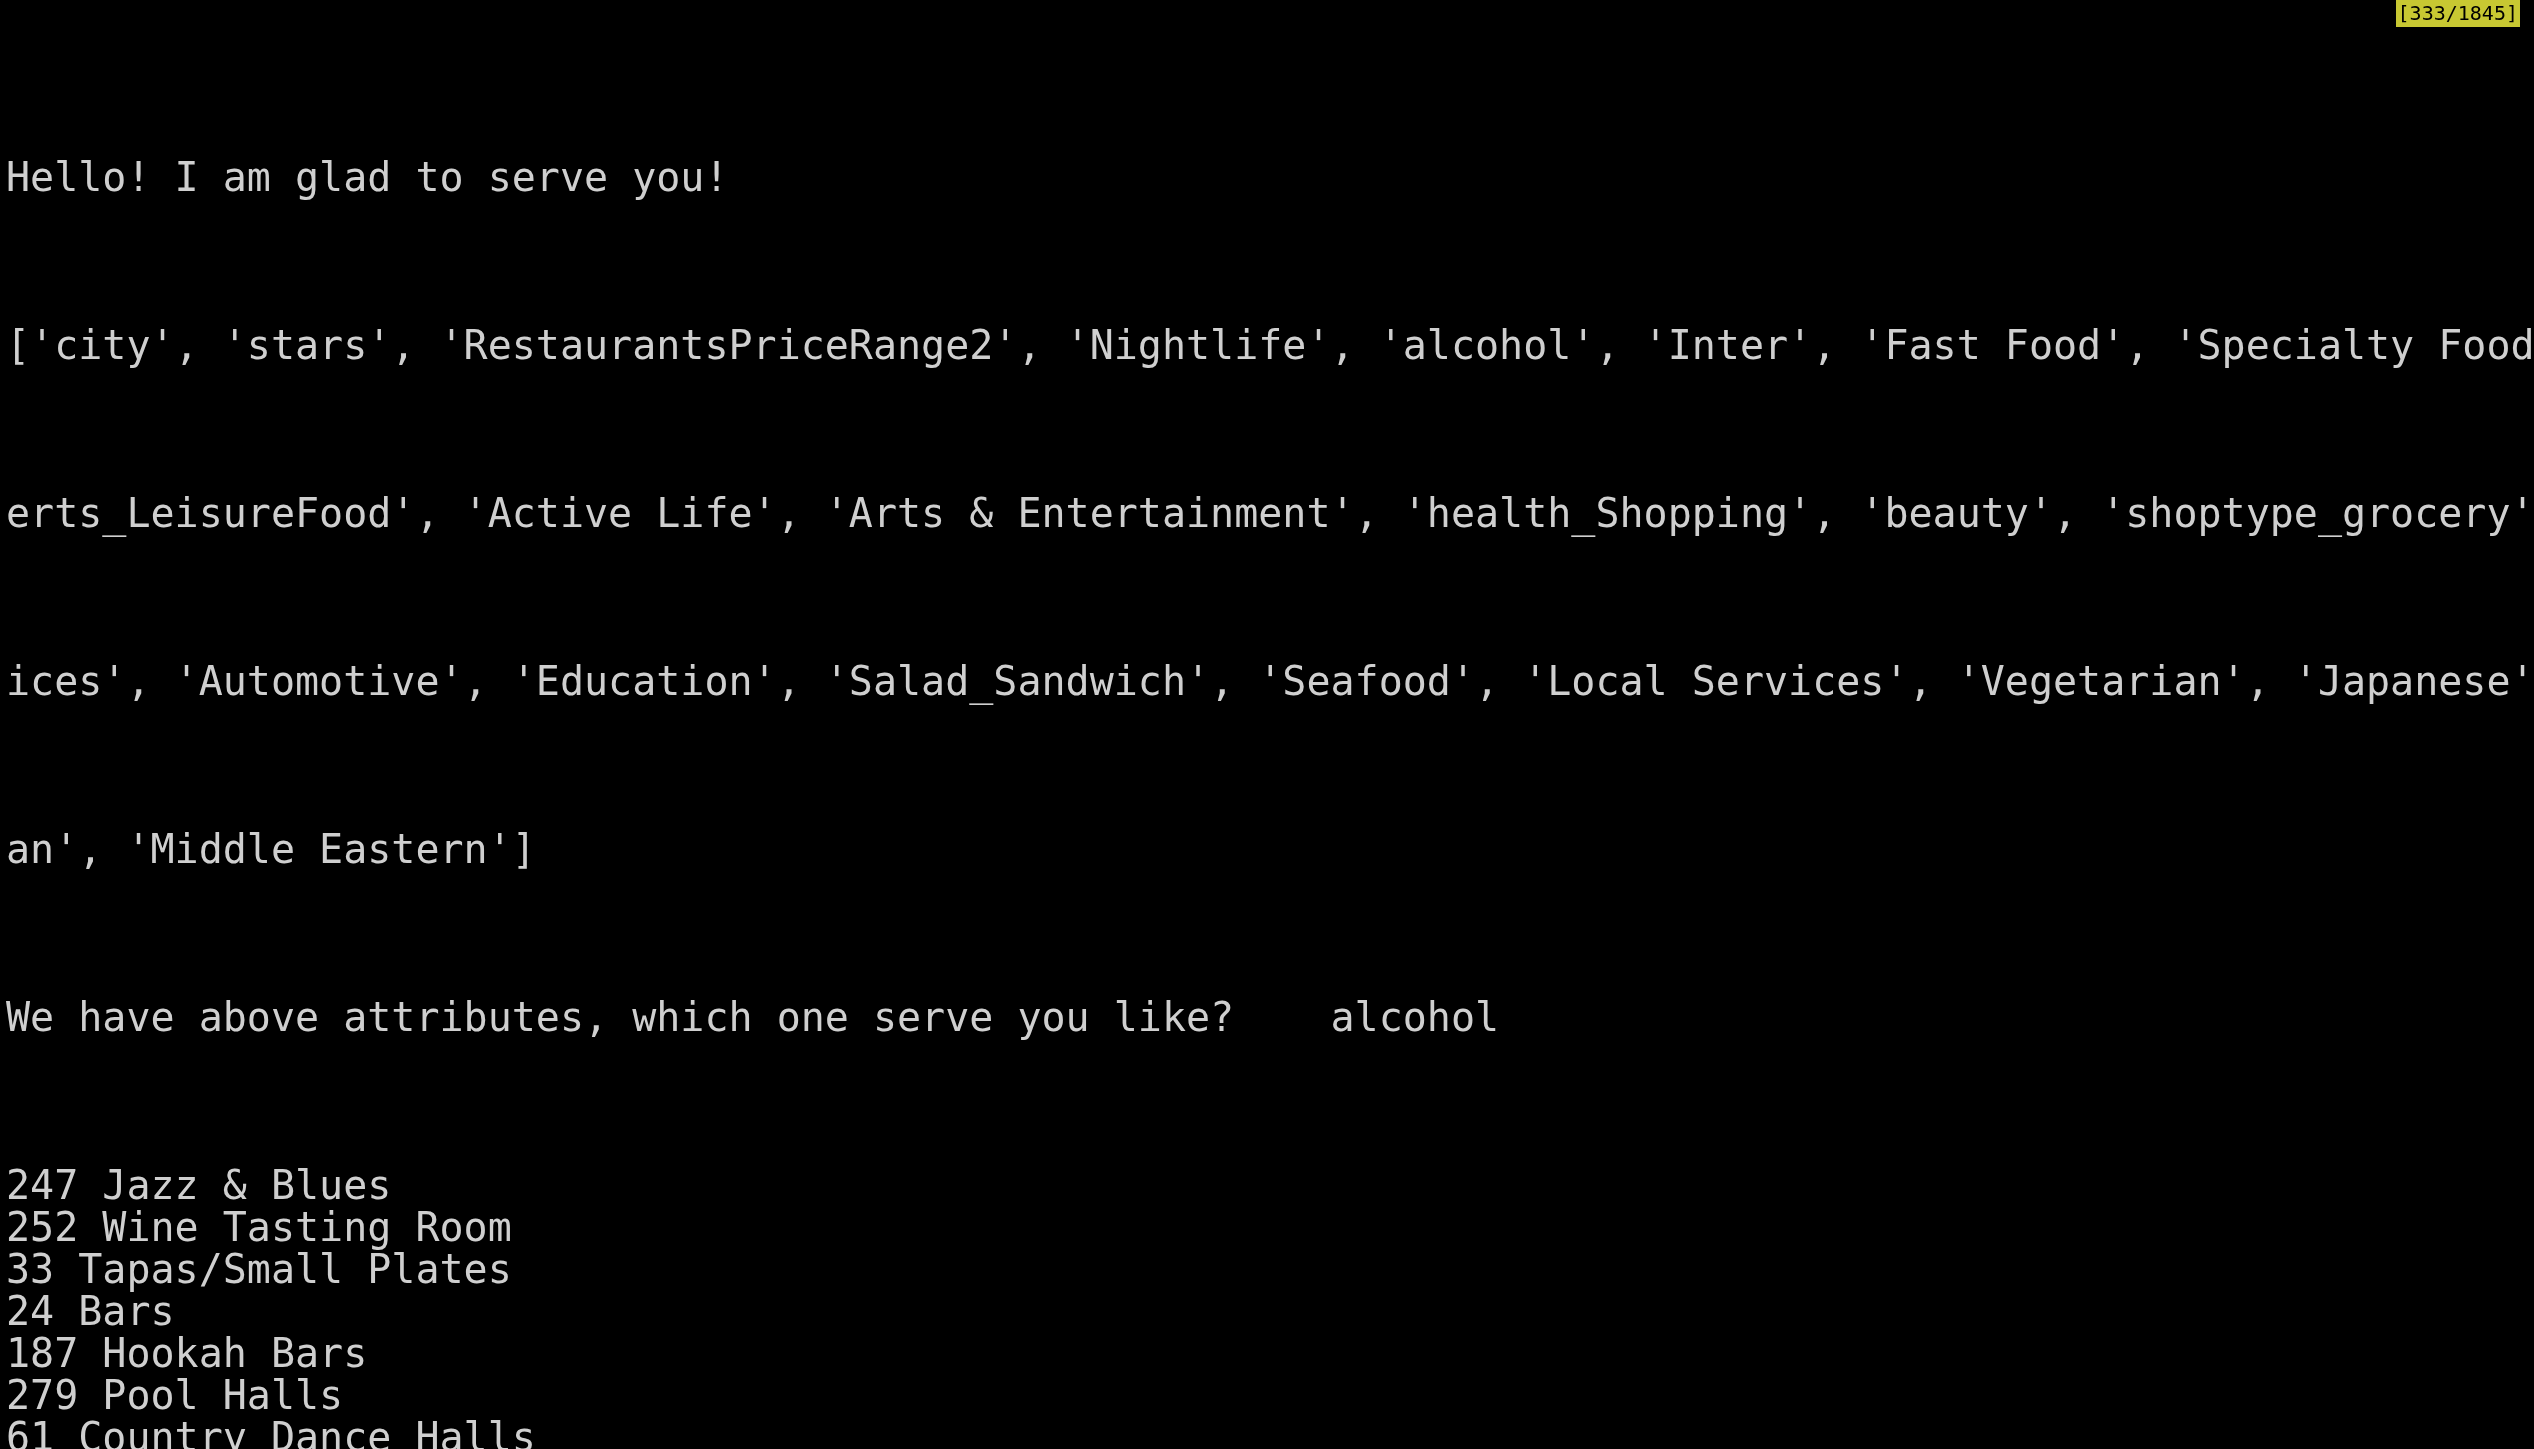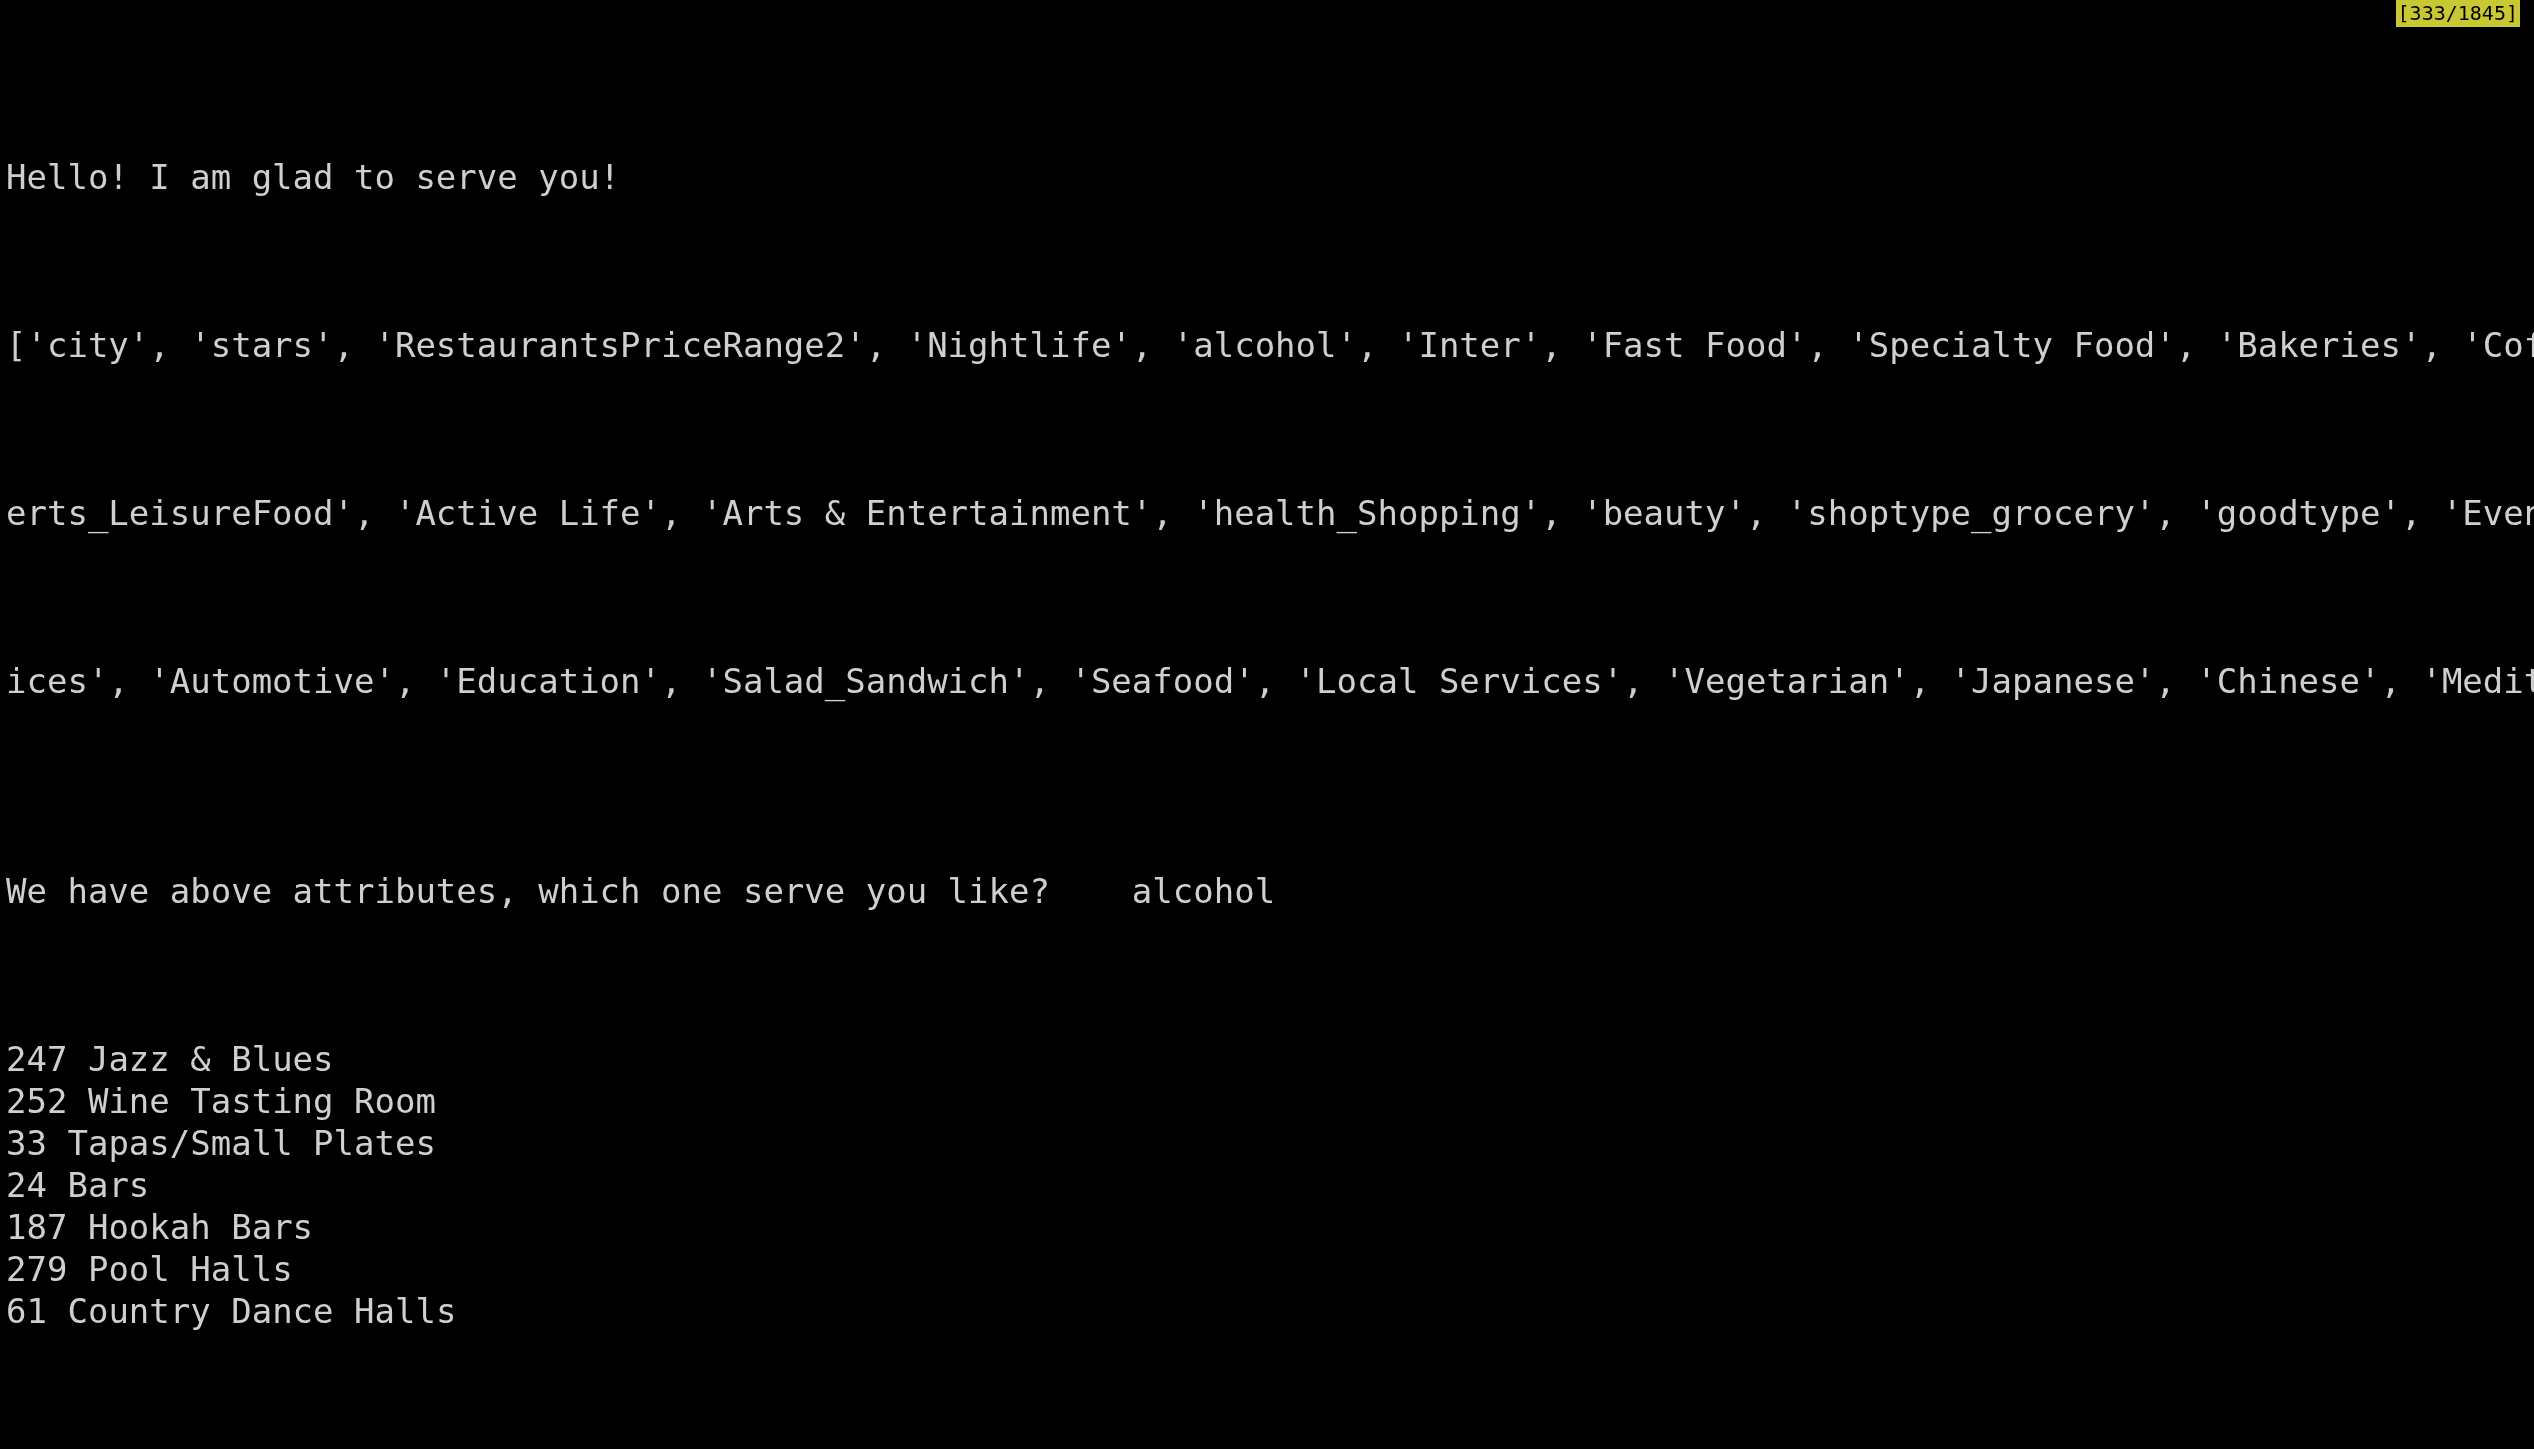--- a/index.html
+++ b/index.html
@@ -49,21 +49,21 @@
     top: 30px;
     left: 6px;
     width: 2529px;
     white-space: pre;
   }
 
   .line {
     white-space: pre;
     height: 42px;
     font-family: "DejaVu Sans Mono", "Liberation Mono", monospace;
-    font-size: 34px;
+    font-size: 40px;
     line-height: 42px;
     color: #cfcfcf;
   }
 </style>
 </head>
 <body>
 
 <div id="terminal">
 
   <div id="status-badge">[333/1845]</div>
@@ -71,20 +71,21 @@
   <div id="screen">
 
     <div class="line">Hello! I am glad to serve you!</div>
 
     <div class="line">['city', 'stars', 'RestaurantsPriceRange2', 'Nightlife', 'alcohol', 'Inter', 'Fast Food', 'Specialty Food', 'Bakeries', 'Coffee &amp; Tea', 'Des$</div>
 
     <div class="line">erts_LeisureFood', 'Active Life', 'Arts &amp; Entertainment', 'health_Shopping', 'beauty', 'shoptype_grocery', 'goodtype', 'Event Planning &amp; Ser$</div>
 
     <div class="line">ices', 'Automotive', 'Education', 'Salad_Sandwich', 'Seafood', 'Local Services', 'Vegetarian', 'Japanese', 'Chinese', 'Mediterranean', 'Mexi$</div>
 
+    <div class="line">an', 'Middle Eastern']</div>
 
     <div class="line">We have above attributes, which one serve you like?    alcohol</div>
 
     <div id="results-list"><div class="line"><span>247</span> <span>Jazz &amp; Blues</span></div><div class="line"><span>252</span> <span>Wine Tasting Room</span></div><div class="line"><span>33</span> <span>Tapas/Small Plates</span></div><div class="line"><span>24</span> <span>Bars</span></div><div class="line"><span>187</span> <span>Hookah Bars</span></div><div class="line"><span>279</span> <span>Pool Halls</span></div><div class="line"><span>61</span> <span>Country Dance Halls</span></div></div>
 
   </div>
 </div>
 
 
 </body></html>

